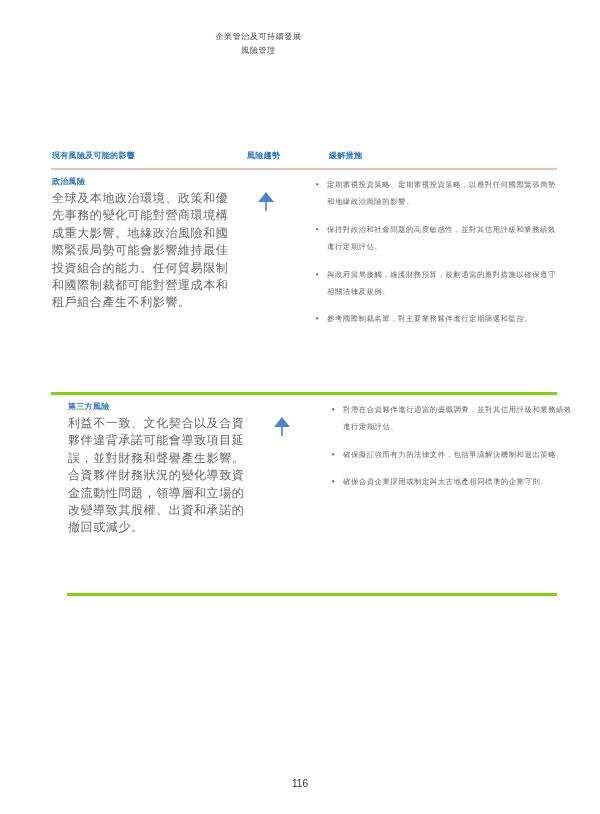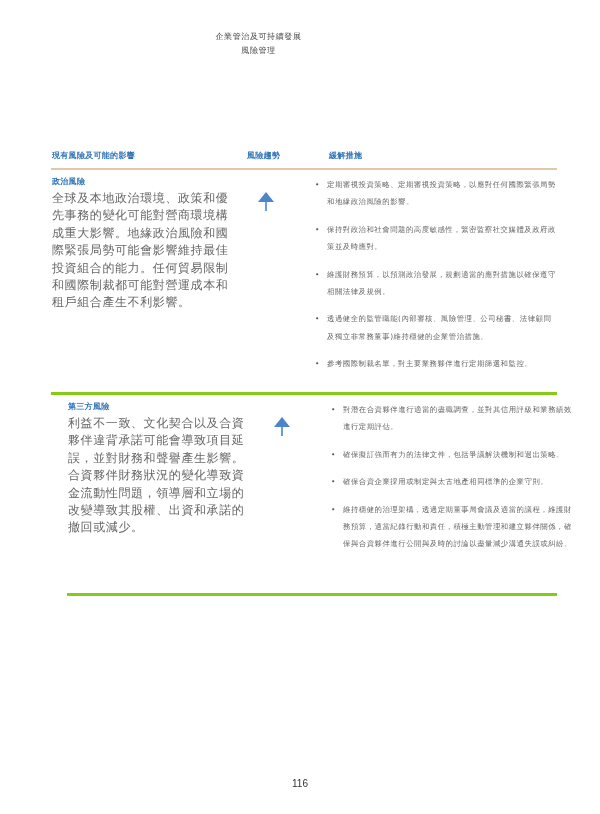--- a/index.html
+++ b/index.html
@@ -56,40 +56,38 @@
       <div class="risk-desc">全球及本地政治環境、政策和優先事務的變化可能對營商環境構成重大影響。地緣政治風險和國際緊張局勢可能會影響維持最佳投資組合的能力。任何貿易限制和國際制裁都可能對營運成本和租戶組合產生不利影響。</div>
     </div>
     <div class="trend">
       <svg width="20" height="22" viewBox="0 0 20 22">
         <polygon points="10,1 18,11 2,11" fill="#4a86c8"></polygon>
         <rect x="9.2" y="10" width="1.6" height="10" fill="#4a86c8"></rect>
       </svg>
     </div>
     <div class="cell-right">
       <div class="bullet">定期審視投資策略、定期審視投資策略，以應對任何國際緊張局勢和地緣政治風險的影響。</div>
-      <div class="bullet">保持對政治和社會問題的高度敏感性，緊密監察社交媒體及政府政策並及時應對。</div>
-      <div class="bullet">維護財務預算，以預測政治發展，規劃適當的應對措施以確保遵守相關法律及規例。</div>
-      <div class="bullet">透過健全的監管職能(內部審核、風險管理、公司秘書、法律顧問及獨立非常務董事)維持穩健的企業管治措施。</div>
+      <div class="bullet">保持對政治和社會問題的高度敏感性，並對其信用評級和業務績效進行定期評估。</div>
+      <div class="bullet">與政府當局接觸，維護財務預算，規劃適當的應對措施以確保遵守相關法律及規例。</div>
       <div class="bullet">參考國際制裁名單，對主要業務夥伴進行定期篩選和監控。</div>
     </div>
   </div>
 
   <div class="row r2">
     <div class="cell-left">
       <div class="risk-title">第三方風險</div>
       <div class="risk-desc">利益不一致、文化契合以及合資夥伴違背承諾可能會導致項目延誤，並對財務和聲譽產生影響。合資夥伴財務狀況的變化導致資金流動性問題，領導層和立場的改變導致其股權、出資和承諾的撤回或減少。</div>
     </div>
     <div class="trend">
       <svg width="20" height="22" viewBox="0 0 20 22">
         <polygon points="10,1 18,11 2,11" fill="#4a86c8"></polygon>
         <rect x="9.2" y="10" width="1.6" height="10" fill="#4a86c8"></rect>
       </svg>
     </div>
     <div class="cell-right">
       <div class="bullet">對潛在合資夥伴進行適當的盡職調查，並對其信用評級和業務績效進行定期評估。</div>
       <div class="bullet">確保擬訂強而有力的法律文件，包括爭議解決機制和退出策略。</div>
       <div class="bullet">確保合資企業採用或制定與太古地產相同標準的企業守則。</div>
-      <div class="bullet">維持穩健的治理架構，透過定期董事局會議及適當的議程，維護財務預算，適當紀錄行動和責任，積極主動管理和建立夥伴關係，確保與合資夥伴進行公開與及時的討論以盡量減少溝通失誤或糾紛。</div>
     </div>
   </div>
 </div>
 
 <div class="page-num">116</div>
 
 </body></html>

